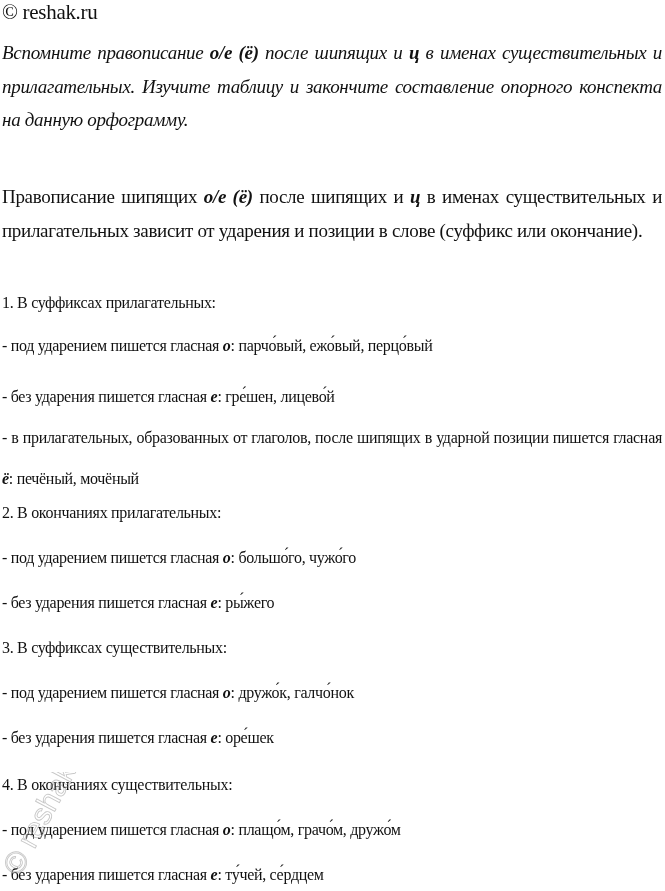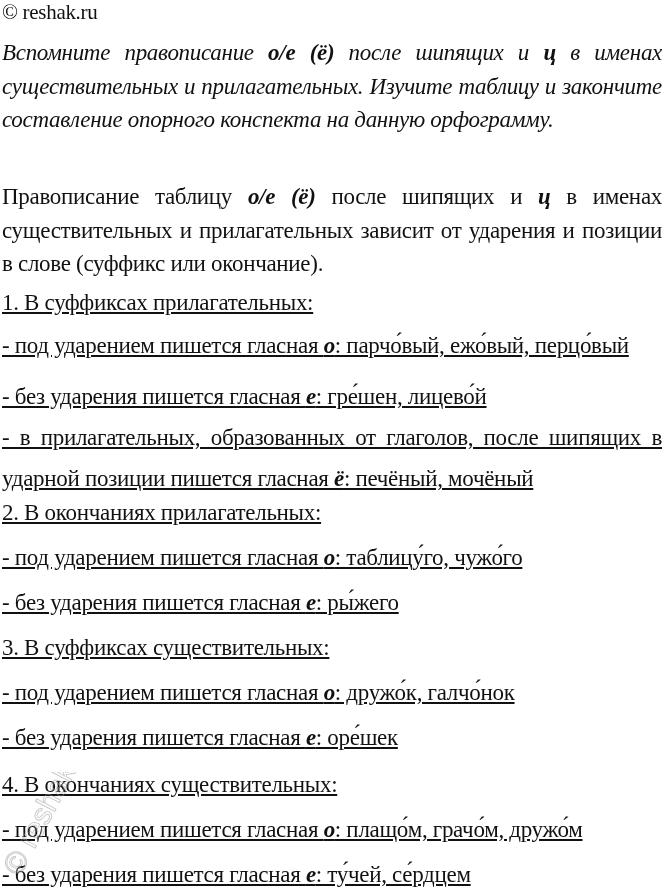--- a/index.html
+++ b/index.html
@@ -33,39 +33,38 @@
     }
     .copyright {
       font-size: 21px;
       line-height: 24px;
       letter-spacing: -0.3px;
     }
     .para {
       position: absolute;
       left: 2px;
       width: 660px;
-      font-size: 23px;
+      font-size: 19px;
       line-height: 33.5px;
       text-align: justify;
       margin: 0;
       letter-spacing: -0.3px;
     }
     .para.task {
       font-style: italic;
     }
     .line {
       position: absolute;
       left: 2px;
       width: 660px;
-      font-size: 23px;
+      font-size: 16px;
       line-height: 26px;
       margin: 0;
       letter-spacing: -0.3px;
       white-space: nowrap;
-      text-decoration: underline;
     }
     .line.wrap {
       white-space: normal;
       text-align: justify;
       line-height: 41px;
     }
     b.em { font-weight: bold; }
     i.em { font-style: italic; font-weight: bold; }
     .watermark {
       position: absolute;
@@ -79,29 +78,29 @@
   </style>
 </head>
 <body>
 
 <div class="header">
   <span class="copyright">© reshak.ru</span>
 </div>
 
 <p class="para task" style="top:36px;"><span>Вспомните правописание </span><b class="em">о/е (ё)</b><span> после шипящих и </span><b class="em">ц</b><span> в именах существительных и прилагательных. Изучите таблицу и закончите составление опорного конспекта на данную орфограмму.</span></p>
 
-<p class="para" style="top:180px;"><span>Правописание таблицу </span><i class="em">о/е (ё)</i><span> после шипящих и </span><i class="em">ц</i><span> в именах существительных и прилагательных зависит от ударения и позиции в слове (суффикс или окончание).</span></p>
+<p class="para" style="top:180px;"><span>Правописание шипящих </span><i class="em">о/е (ё)</i><span> после шипящих и </span><i class="em">ц</i><span> в именах существительных и прилагательных зависит от ударения и позиции в слове (суффикс или окончание).</span></p>
 
 <p class="line" style="top:290px;">1. В суффиксах прилагательных:</p>
 <p class="line" style="top:333px;"><span>- под ударением пишется гласная </span><i class="em">о</i><span>: парчо́вый, ежо́вый, перцо́вый</span></p>
 <p class="line" style="top:384px;"><span>- без ударения пишется гласная </span><i class="em">е</i><span>: гре́шен, лицево́й</span></p>
 <p class="line wrap" style="top:417px;"><span>- в прилагательных, образованных от глаголов, после шипящих в ударной позиции пишется гласная </span><i class="em">ё</i><span>: печёный, мочёный</span></p>
 
 <p class="line" style="top:500px;">2. В окончаниях прилагательных:</p>
-<p class="line" style="top:545px;"><span>- под ударением пишется гласная </span><i class="em">о</i><span>: таблицу́го, чужо́го</span></p>
+<p class="line" style="top:545px;"><span>- под ударением пишется гласная </span><i class="em">о</i><span>: большо́го, чужо́го</span></p>
 <p class="line" style="top:590px;"><span>- без ударения пишется гласная </span><i class="em">е</i><span>: ры́жего</span></p>
 
 <p class="line" style="top:635px;">3. В суффиксах существительных:</p>
 <p class="line" style="top:680px;"><span>- под ударением пишется гласная </span><i class="em">о</i><span>: дружо́к, галчо́нок</span></p>
 <p class="line" style="top:725px;"><span>- без ударения пишется гласная </span><i class="em">е</i><span>: оре́шек</span></p>
 
 <p class="line" style="top:772px;">4. В окончаниях существительных:</p>
 <p class="line" style="top:817px;"><span>- под ударением пишется гласная </span><i class="em">о</i><span>: плащо́м, грачо́м, дружо́м</span></p>
 <p class="line" style="top:862px;"><span>- без ударения пишется гласная </span><i class="em">е</i><span>: ту́чей, се́рдцем</span></p>
 

